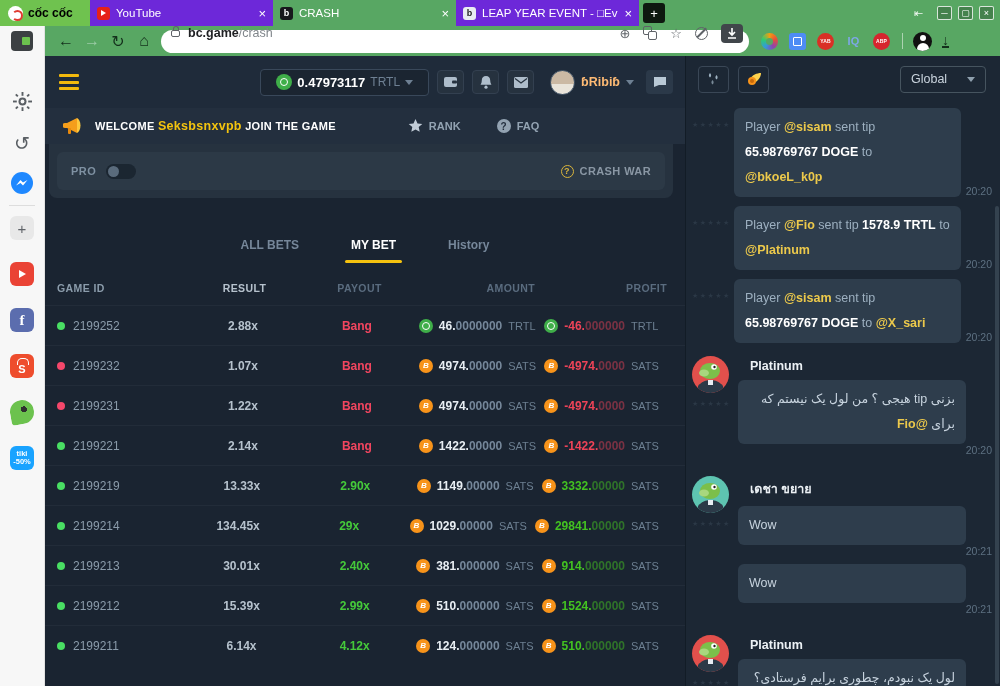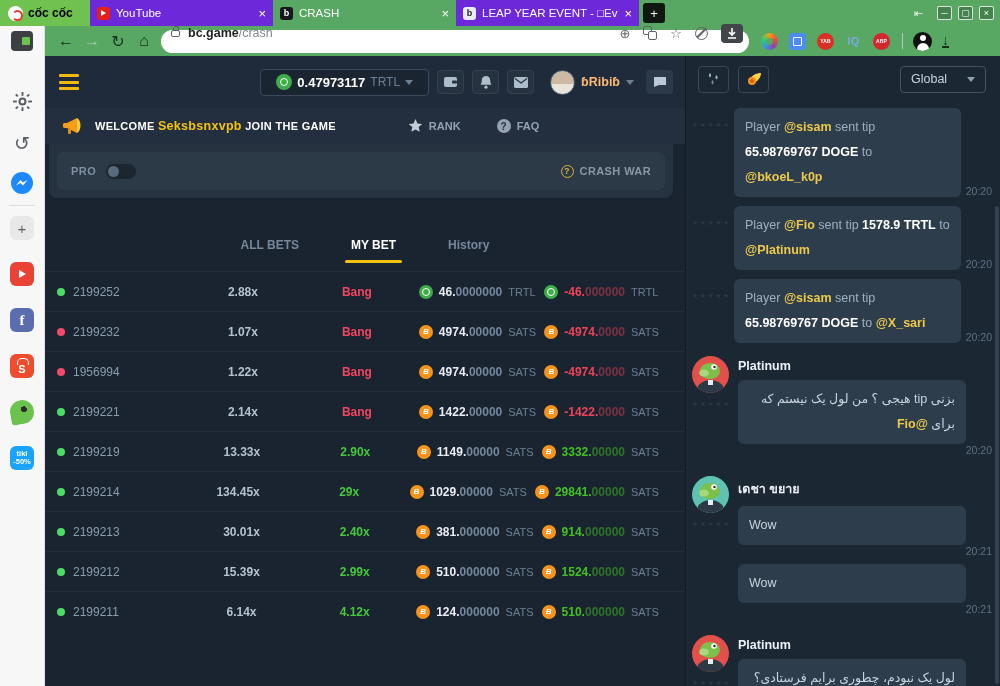--- a/index.html
+++ b/index.html
@@ -140,21 +140,21 @@
   .bubble { background:#2e3d4c; border-radius:6px; padding:7px 11px; font-size:12.5px; line-height:25px; color:#9db0c0; }
   .tip-b { width:230px; }
   .bubble b { color:#fff; } .mention { color:#ecc94b; font-weight:bold; }
   .time { font-size:10.5px; color:#5d7081; align-self:flex-end; margin-left:5px; white-space:nowrap; }
   .umsg { margin:13px 0 11px; display:flex; }
   .u-left { width:46px; flex:none; display:flex; flex-direction:column; align-items:flex-start; }
   .cav { width:37px; height:37px; border-radius:50%; overflow:hidden; position:relative; flex:none; }
   .cav svg { position:absolute; left:0; top:0; }
   .u-left .stars { margin-top:7px; }
   .u-body { flex:1; min-width:0; }
-  .u-name { color:#ecf1f5; font-weight:bold; font-size:12.5px; margin:3px 0 7px; }
+  .u-name { color:#ecf1f5; font-weight:bold; font-size:12.5px; margin:3px 12px 7px; }
   .b-line { display:flex; margin-bottom:7px;flex-direction:column; }
   .b-line .bubble { max-width:228px; }
   .bubble[dir="rtl"] { text-align:right; color:#c7d3de; }
   .wow { color:#c7d3de; }
   .chat-scroll { position:absolute; right:1px; top:150px; width:4px; height:478px; background:#34424f; border-radius:2px; }
 </style>
 </head>
 <body>
 
 <div class="screen">
@@ -349,20 +349,27 @@
       </div>
     </div>
 
     <div class="bets-tabs" id="bets-tabs">
         <span class="btab">ALL BETS</span>
         <span class="btab on">MY BET</span>
         <span class="btab">History</span>
       </div>
 
     <div class="btable">
+      <div class="brow head">
+        <span class="c-id">GAME ID</span>
+        <span class="c-res">RESULT</span>
+        <span class="c-pay">PAYOUT</span>
+        <span class="hd-amt">AMOUNT</span>
+        <span class="hd-pft">PROFIT</span>
+      </div>
       <div id="bets-rows">
           <div class="brow">
             <span class="c-id">
               <i class="dot green"></i>
               <span>2199252</span>
             </span>
             <span class="c-res">2.88x</span>
             <span class="c-pay pay-bang">Bang</span>
             <span class="c-amt">
               <span class="coin sm trtl">
@@ -393,21 +400,21 @@
             </span>
             <span class="c-pft pft-neg">
               <span class="coin sm sats">B</span>
               <span class="num">-4974.<span class="dec">0000</span></span>
               <span class="cur">SATS</span>
             </span>
           </div>
           <div class="brow">
             <span class="c-id">
               <i class="dot red"></i>
-              <span>1956994</span>
+              <span>2199231</span>
             </span>
             <span class="c-res">1.22x</span>
             <span class="c-pay pay-bang">Bang</span>
             <span class="c-amt">
               <span class="coin sm sats">B</span>
               <span class="num">4974.<span class="dec">00000</span></span>
               <span class="cur">SATS</span>
             </span>
             <span class="c-pft pft-neg">
               <span class="coin sm sats">B</span>

